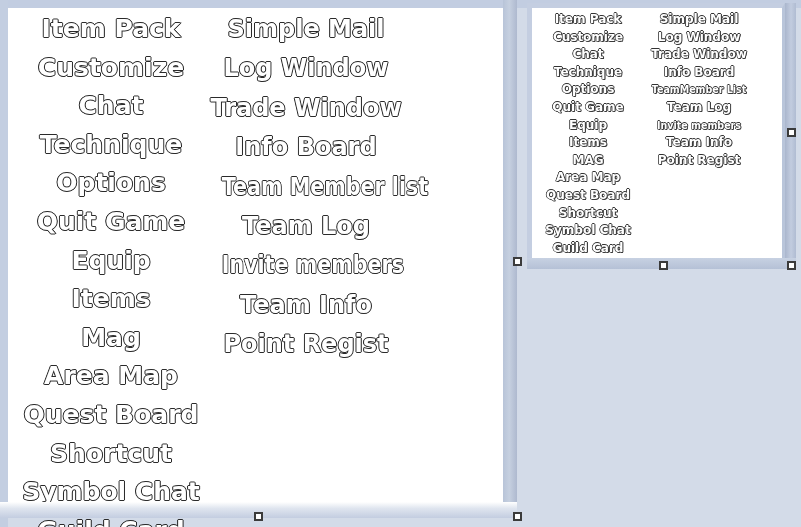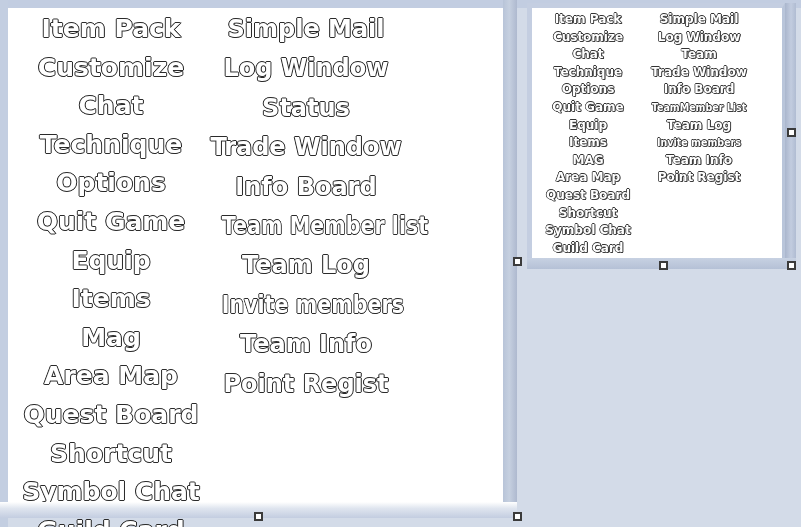--- a/index.html
+++ b/index.html
@@ -185,21 +185,20 @@
       <span class="menu-item">Mag</span>
       <span class="menu-item">Area Map</span>
       <span class="menu-item">Quest Board</span>
       <span class="menu-item">Shortcut</span>
       <span class="menu-item">Symbol Chat</span>
       <span class="menu-item">Guild Card</span>
     </div>
   <div class="menu-col" id="menu-col-2">
       <span class="menu-item">Simple Mail</span>
       <span class="menu-item">Log Window</span>
-      <span class="menu-item">Status</span>
       <span class="menu-item">Trade Window</span>
       <span class="menu-item">Info Board</span>
       <span class="menu-item squeeze">Team Member list</span>
       <span class="menu-item">Team Log</span>
       <span class="menu-item squeeze">Invite members</span>
       <span class="menu-item">Team Info</span>
       <span class="menu-item">Point Regist</span>
     </div>
 </div>
 <div id="main-canvas-edge"></div>
@@ -219,21 +218,20 @@
         <span class="preview-item">MAG</span>
         <span class="preview-item">Area Map</span>
         <span class="preview-item">Quest Board</span>
         <span class="preview-item">Shortcut</span>
         <span class="preview-item">Symbol Chat</span>
         <span class="preview-item">Guild Card</span>
       </div>
     <div class="preview-col" id="preview-col-2">
         <span class="preview-item">Simple Mail</span>
         <span class="preview-item">Log Window</span>
-        <span class="preview-item">Team</span>
         <span class="preview-item">Trade Window</span>
         <span class="preview-item">Info Board</span>
         <span class="preview-item tiny">TeamMember List</span>
         <span class="preview-item">Team Log</span>
         <span class="preview-item tiny">Invite members</span>
         <span class="preview-item">Team Info</span>
         <span class="preview-item">Point Regist</span>
       </div>
   </div>
 </div>

